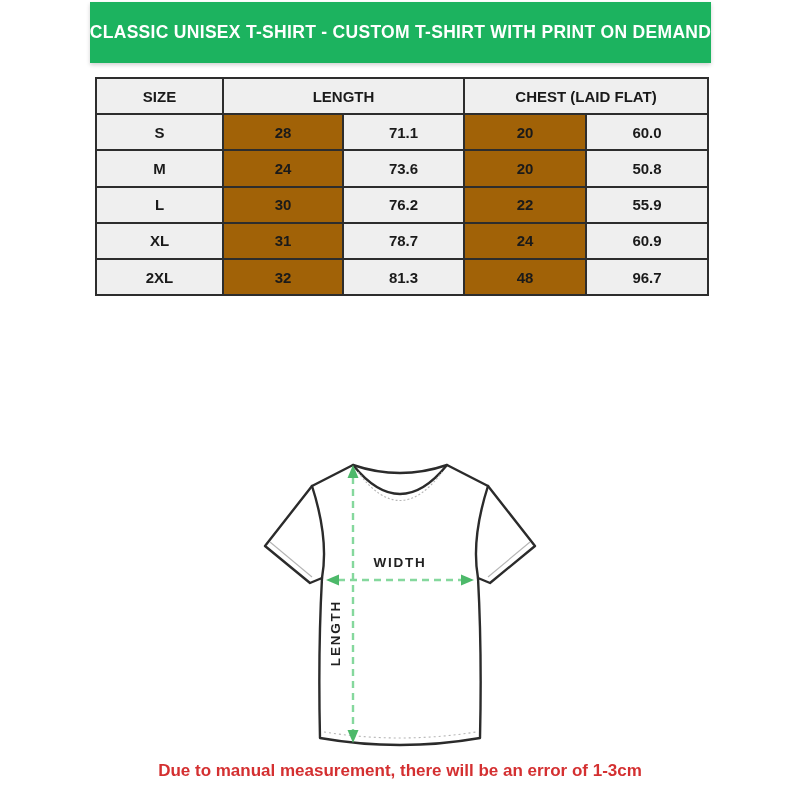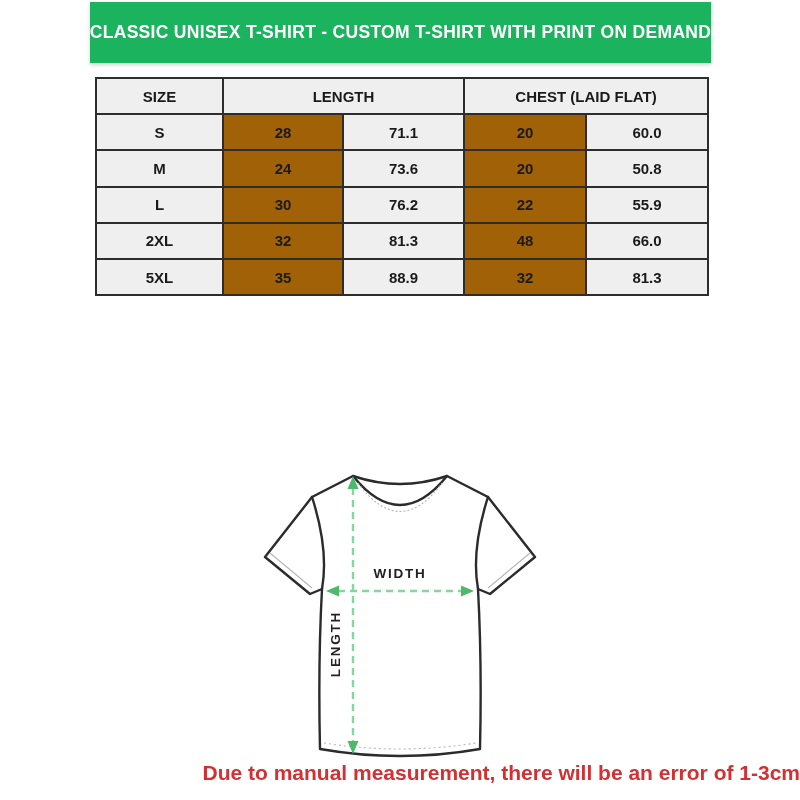--- a/index.html
+++ b/index.html
@@ -50,39 +50,39 @@
   }
   table.size-table th { font-weight: 700; background: #efefef; }
   td.cell-gray  { background: #efefef; }
   td.cell-white { background: #a16207; margin-left: 24px; }
   td.size-cell  { font-weight: 700; }
   td.num-cell   { font-weight: 600; }
 
   
   .diagram {
     position: absolute;
-    left: 250px; top: 462px;
+    left: 250px; top: 451px;
     width: 300px; height: 310px;
   }
   .diagram svg { display: block; width: 100%; height: 100%; }
   .measure-label {
     font-family: "Liberation Sans", sans-serif;
     font-size: 13.5px;
     font-weight: 700;
     letter-spacing: 1.8px;
     fill: #222222;
   }
 
   
   .footnote {
     position: absolute;
     left: 0; top: 761px;
     width: 800px;
-    text-align: right;
-    font-size: 21px;
+    text-align: center;
+    font-size: 17px;
     font-weight: 700;
     color: #d43031;
   }
 </style>
 </head>
 <body>
 
 <div class="banner">
   <span class="banner-title">CLASSIC UNISEX T-SHIRT - CUSTOM T-SHIRT WITH PRINT ON DEMAND</span>
 </div>
@@ -119,32 +119,32 @@
         <td class="cell-gray num-cell">50.8</td>
       </tr>
       <tr>
         <td class="cell-gray size-cell">L</td>
         <td class="cell-white num-cell">30</td>
         <td class="cell-gray num-cell">76.2</td>
         <td class="cell-white num-cell">22</td>
         <td class="cell-gray num-cell">55.9</td>
       </tr>
       <tr>
+        <td class="cell-gray size-cell">XL</td>
+        <td class="cell-white num-cell">31</td>
+        <td class="cell-gray num-cell">78.7</td>
+        <td class="cell-white num-cell">24</td>
+        <td class="cell-gray num-cell">60.9</td>
+      </tr>
+      <tr>
         <td class="cell-gray size-cell">2XL</td>
         <td class="cell-white num-cell">32</td>
         <td class="cell-gray num-cell">81.3</td>
         <td class="cell-white num-cell">48</td>
-        <td class="cell-gray num-cell">66.0</td>
-      </tr>
-      <tr>
-        <td class="cell-gray size-cell">5XL</td>
-        <td class="cell-white num-cell">35</td>
-        <td class="cell-gray num-cell">88.9</td>
-        <td class="cell-white num-cell">32</td>
-        <td class="cell-gray num-cell">81.3</td>
+        <td class="cell-gray num-cell">96.7</td>
       </tr>
     </tbody>
   </table>
 </div>
 
 <div class="diagram">
   <svg viewBox="0 0 300 310">
 
     <g fill="#ffffff" stroke="#2b2b2b" stroke-width="2.4" stroke-linejoin="round" stroke-linecap="round">
 

